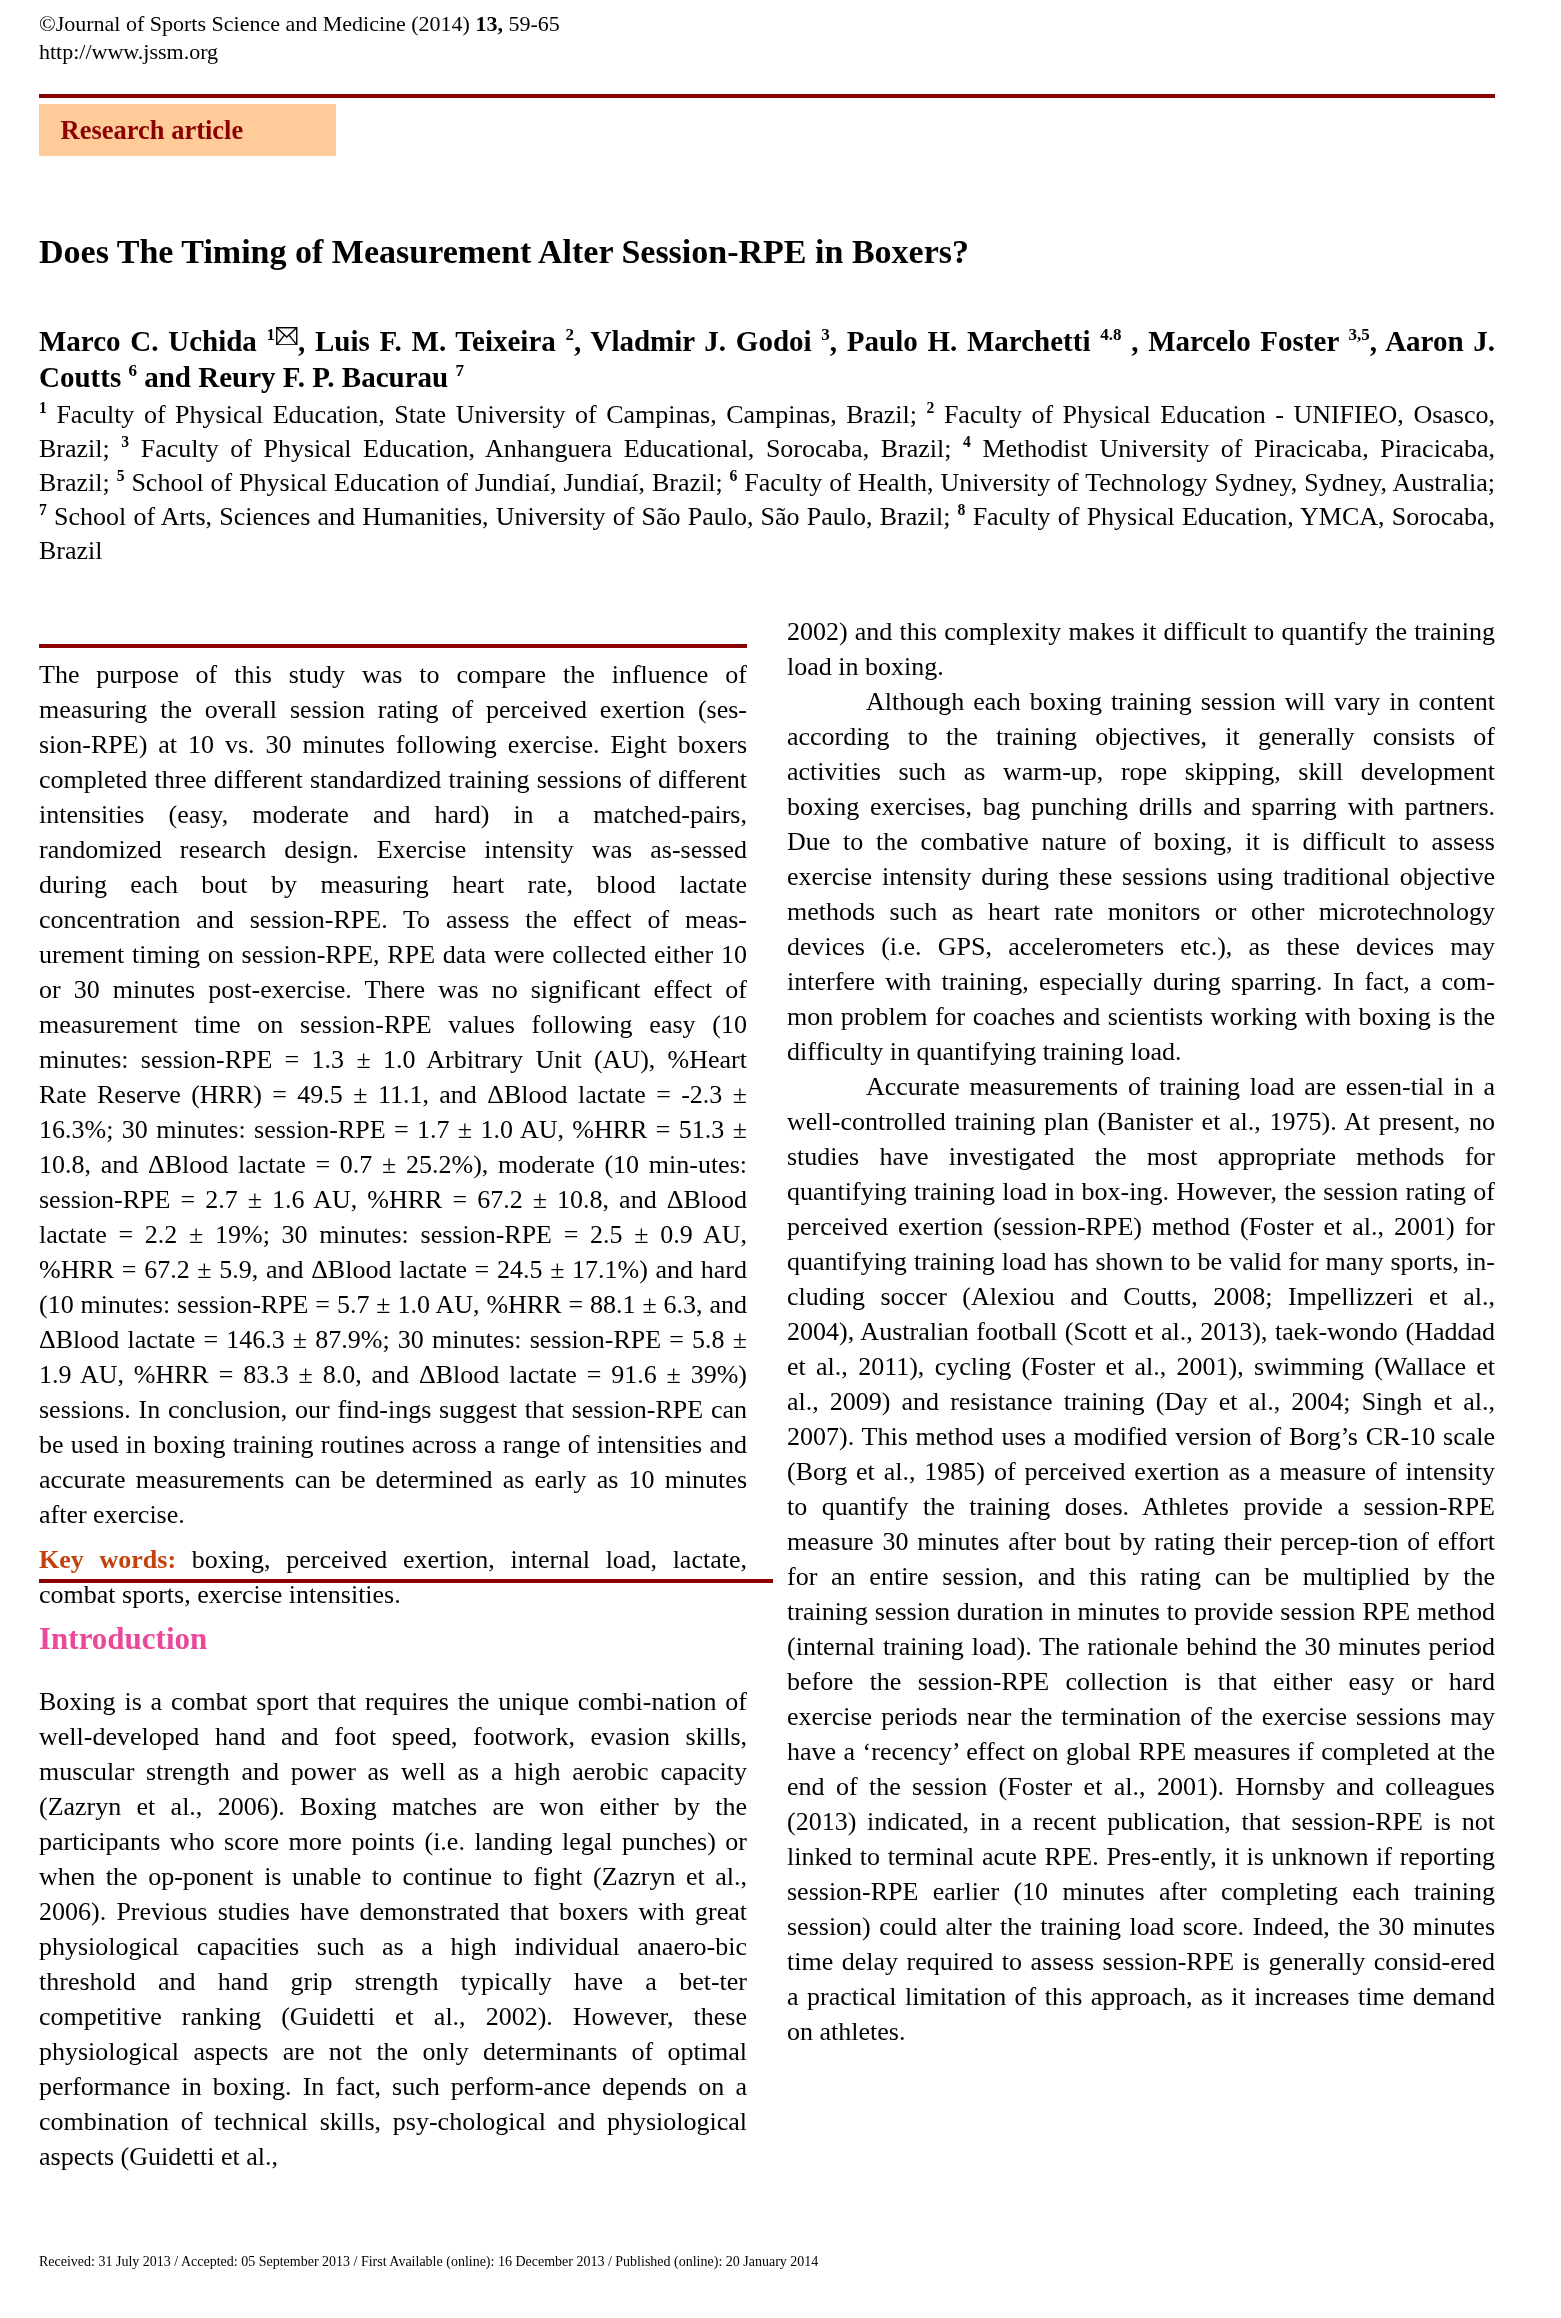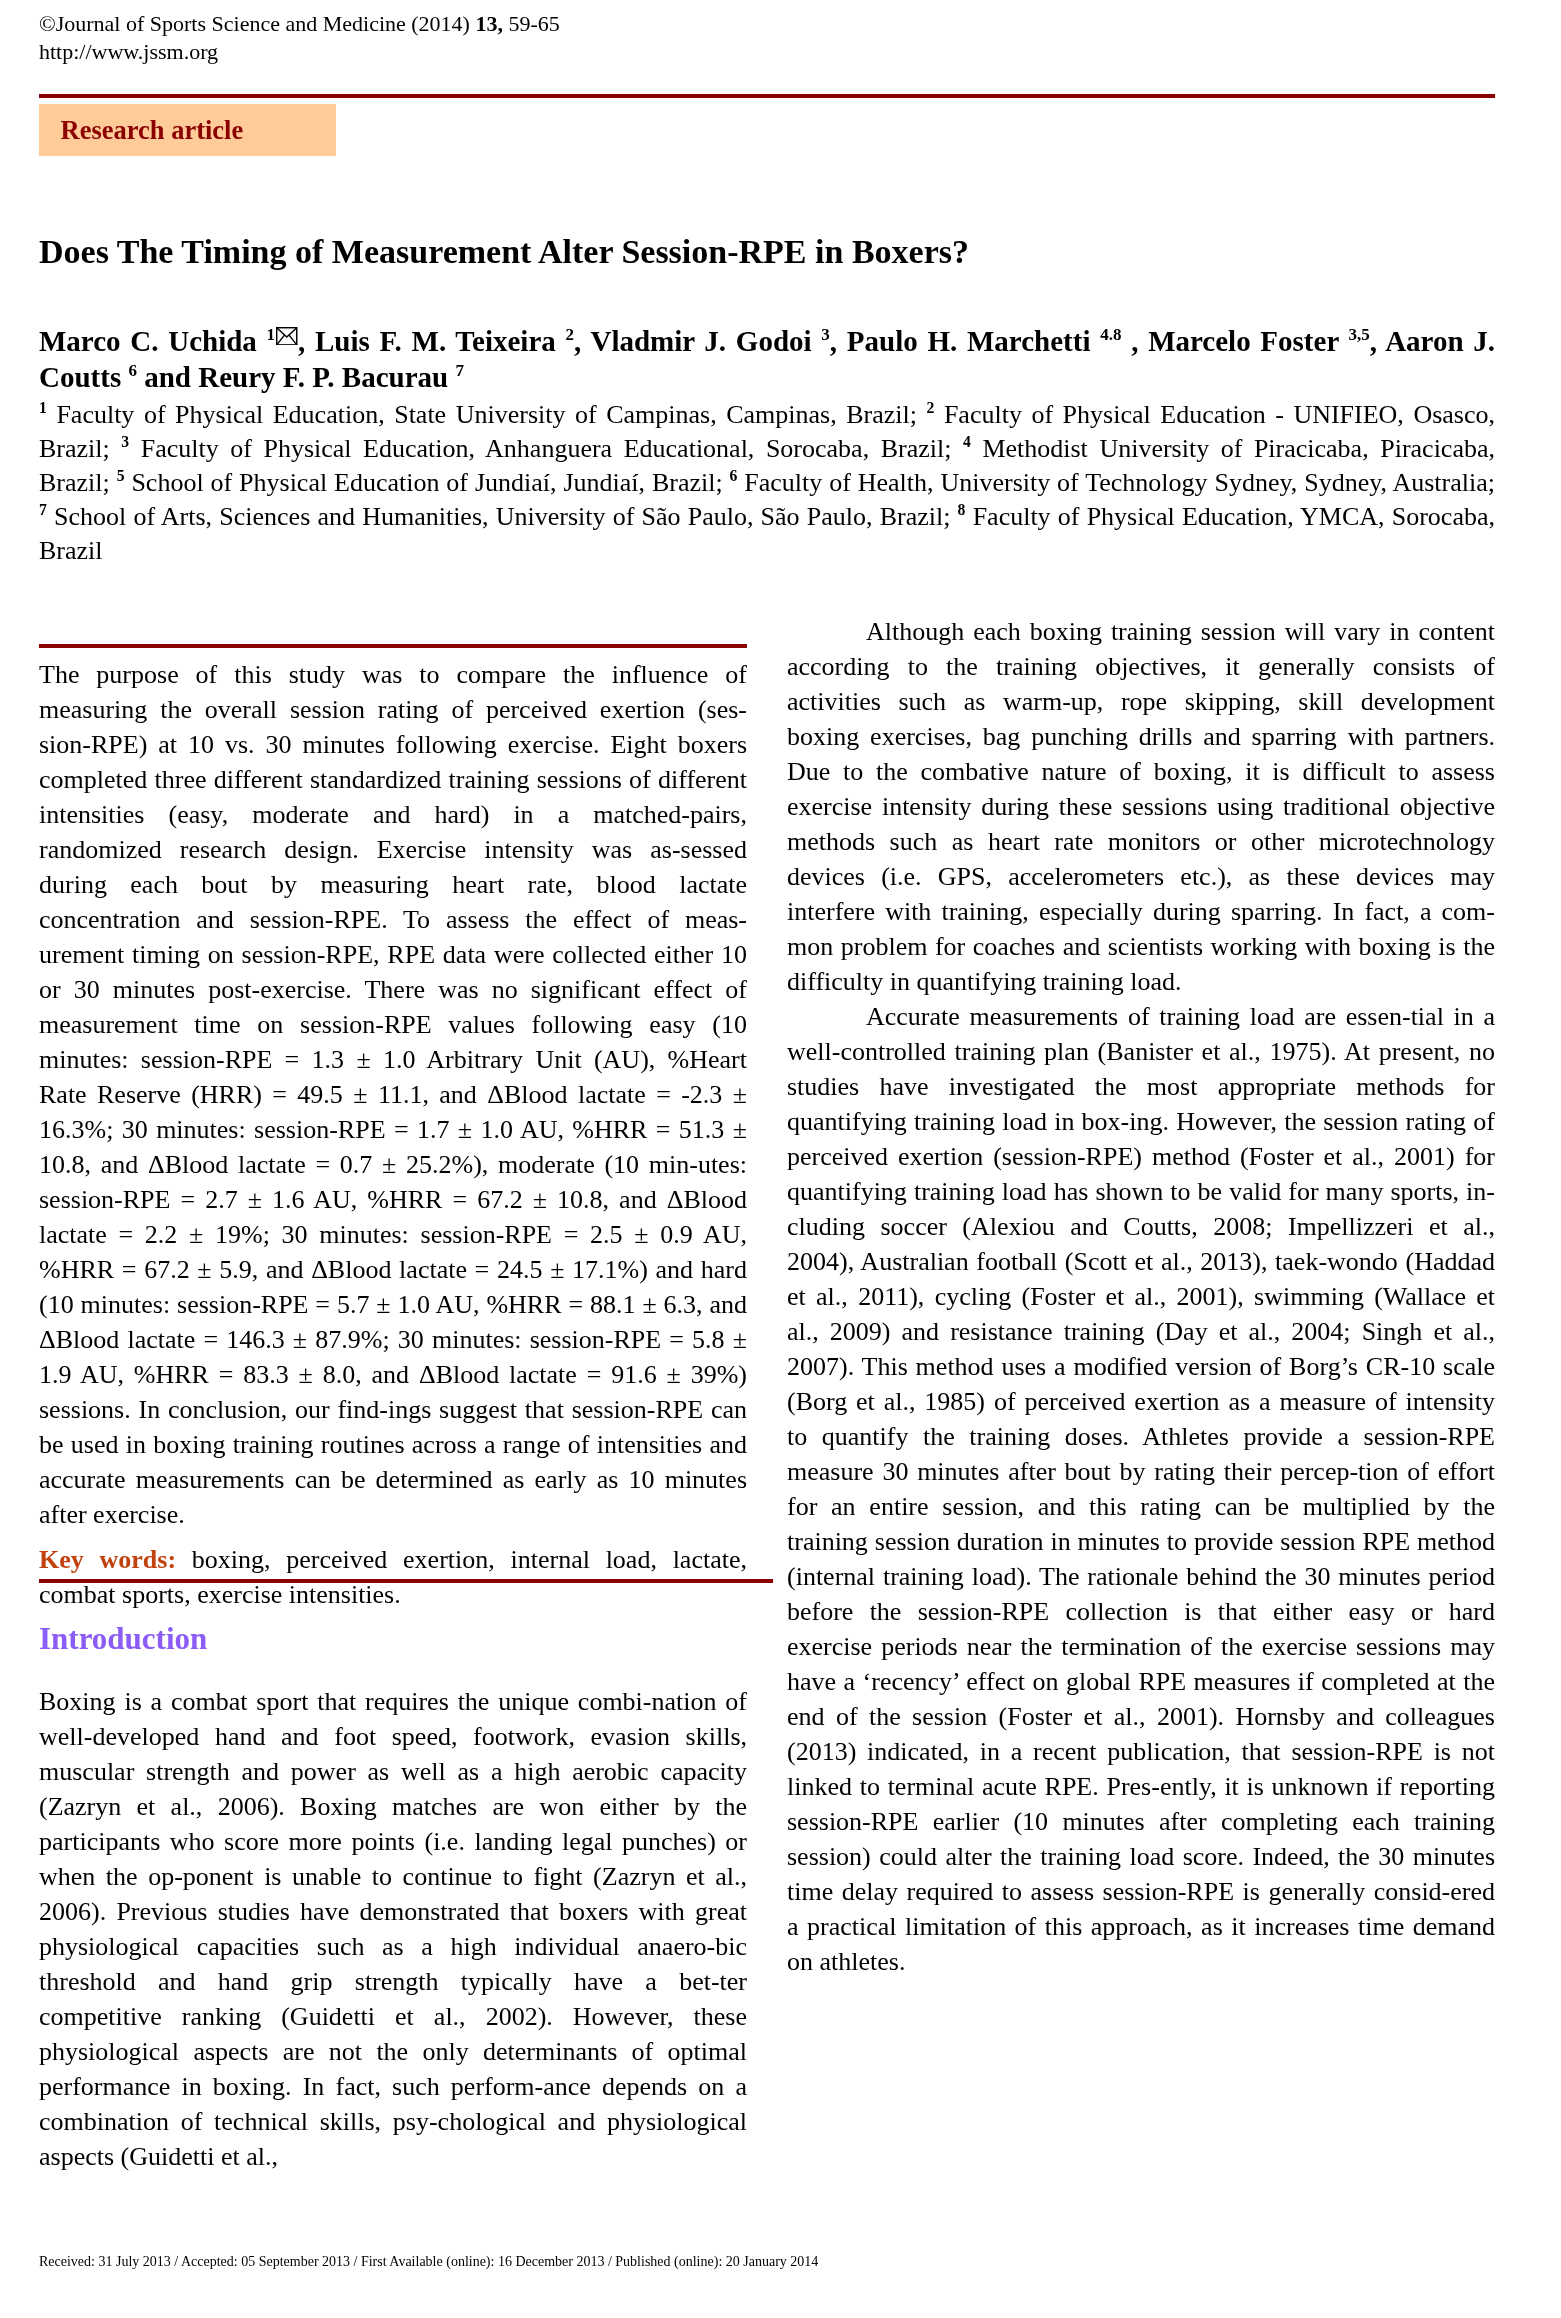--- a/index.html
+++ b/index.html
@@ -27,21 +27,21 @@
     text-align: justify; text-align-last: left;
   }
   .affil sup { font-size: 15.7px; font-weight: bold; vertical-align: 10px; line-height: 0; }
   .col { position: absolute; font-size: 26px; line-height: 35px; text-align: justify; }
   .col p { margin: 0; }
   .indent { text-indent: 79px; }
   .left-col { left: 39px; width: 708px; }
   .right-col { left: 787px; width: 708px; }
   .abstract-head { color: #8B0000; font-weight: bold; font-size: 23.6px; line-height: 29px; }
   .kw-label { color: #c2410c; font-weight: bold; }
-  .intro-head { color: #8b5cf6; font-weight: bold; font-size: 31px; line-height: 36px; }
+  .intro-head { color: #ec4899; font-weight: bold; font-size: 31px; line-height: 36px; }
   .footer { left: 39px; top: 2247px; font-size: 14px; line-height: 29px; white-space: nowrap; }
 </style>
 </head>
 <body>
 
 <div class="abs journal-line" style="top:8.6px;">
   <span>©Journal of Sports Science and Medicine (2014) </span><b>13,</b><span> 59-65</span>
 </div>
 <div class="abs journal-line" style="top:37px;">http://www.jssm.org</div>
 
@@ -68,18 +68,19 @@
 </div>
 
 <div class="rule" style="left:39px; top:1579px; width:734px; height:3.6px;"></div>
 
 <div class="col left-col" style="top:1621px;">
   <div class="intro-head">Introduction</div>
   <p style="margin-top:27px;">Boxing is a combat sport that requires the unique combi-nation of well-developed hand and foot speed, footwork, evasion skills, muscular strength and power as well as a high aerobic capacity (Zazryn et al., 2006). Boxing matches are won either by the participants who score more points (i.e. landing legal punches) or when the op-ponent is unable to continue to fight (Zazryn et al., 2006). Previous studies have demonstrated that boxers with great physiological capacities such as a high individual anaero-bic threshold and hand grip strength typically have a bet-ter competitive ranking (Guidetti et al., 2002). However, these physiological aspects are not the only determinants of optimal performance in boxing. In fact, such perform-ance depends on a combination of technical skills, psy-chological and physiological aspects (Guidetti et al.,</p>
 </div>
 
 <div class="col right-col" style="top:614px;">
+  <p>2002) and this complexity makes it difficult to quantify the training load in boxing.</p>
   <p class="indent">Although each boxing training session will vary in content according to the training objectives, it generally consists of activities such as warm-up, rope skipping, skill development boxing exercises, bag punching drills and sparring with partners. Due to the combative nature of boxing, it is difficult to assess exercise intensity during these sessions using traditional objective methods such as heart rate monitors or other microtechnology devices (i.e. GPS, accelerometers etc.), as these devices may interfere with training, especially during sparring.  In fact, a com-mon problem for coaches and scientists working with boxing is the difficulty in quantifying training load.</p>
   <p class="indent">Accurate measurements of training load are essen-tial in a well-controlled training plan (Banister et al., 1975). At present, no studies have investigated the most appropriate methods for quantifying training load in box-ing. However, the session rating of perceived exertion (session-RPE) method (Foster et al., 2001) for quantifying training load has shown to be valid for many sports, in-cluding soccer (Alexiou and Coutts, 2008; Impellizzeri et al., 2004), Australian football (Scott et al., 2013), taek-wondo (Haddad et al., 2011), cycling (Foster et al., 2001), swimming (Wallace et al., 2009) and resistance training (Day et al., 2004; Singh et al., 2007). This method uses a modified version of Borg’s CR-10 scale (Borg et al., 1985) of perceived exertion as a measure of intensity to quantify the training doses. Athletes provide a session-RPE measure 30 minutes after bout by rating their percep-tion of effort for an entire session, and this rating can be multiplied by the training session duration in minutes to provide session RPE method (internal training load). The rationale behind the 30 minutes period before the session-RPE collection is that either easy or hard exercise periods near the termination of the exercise sessions may have a ‘recency’ effect on global RPE measures if completed at the end of the session (Foster et al., 2001). Hornsby and colleagues (2013) indicated, in a recent publication, that session-RPE is not linked to terminal acute RPE. Pres-ently, it is unknown if reporting session-RPE earlier (10 minutes after completing each training session) could alter the training load score. Indeed, the 30 minutes time delay required to assess session-RPE is generally consid-ered a practical limitation of this approach, as it increases time demand on athletes.</p>
 </div>
 
 <div class="abs footer">Received: 31 July 2013 / Accepted: 05 September 2013 / First Available (online): 16 December 2013 / Published (online): 20 January 2014</div>
 
 
 </body></html>

